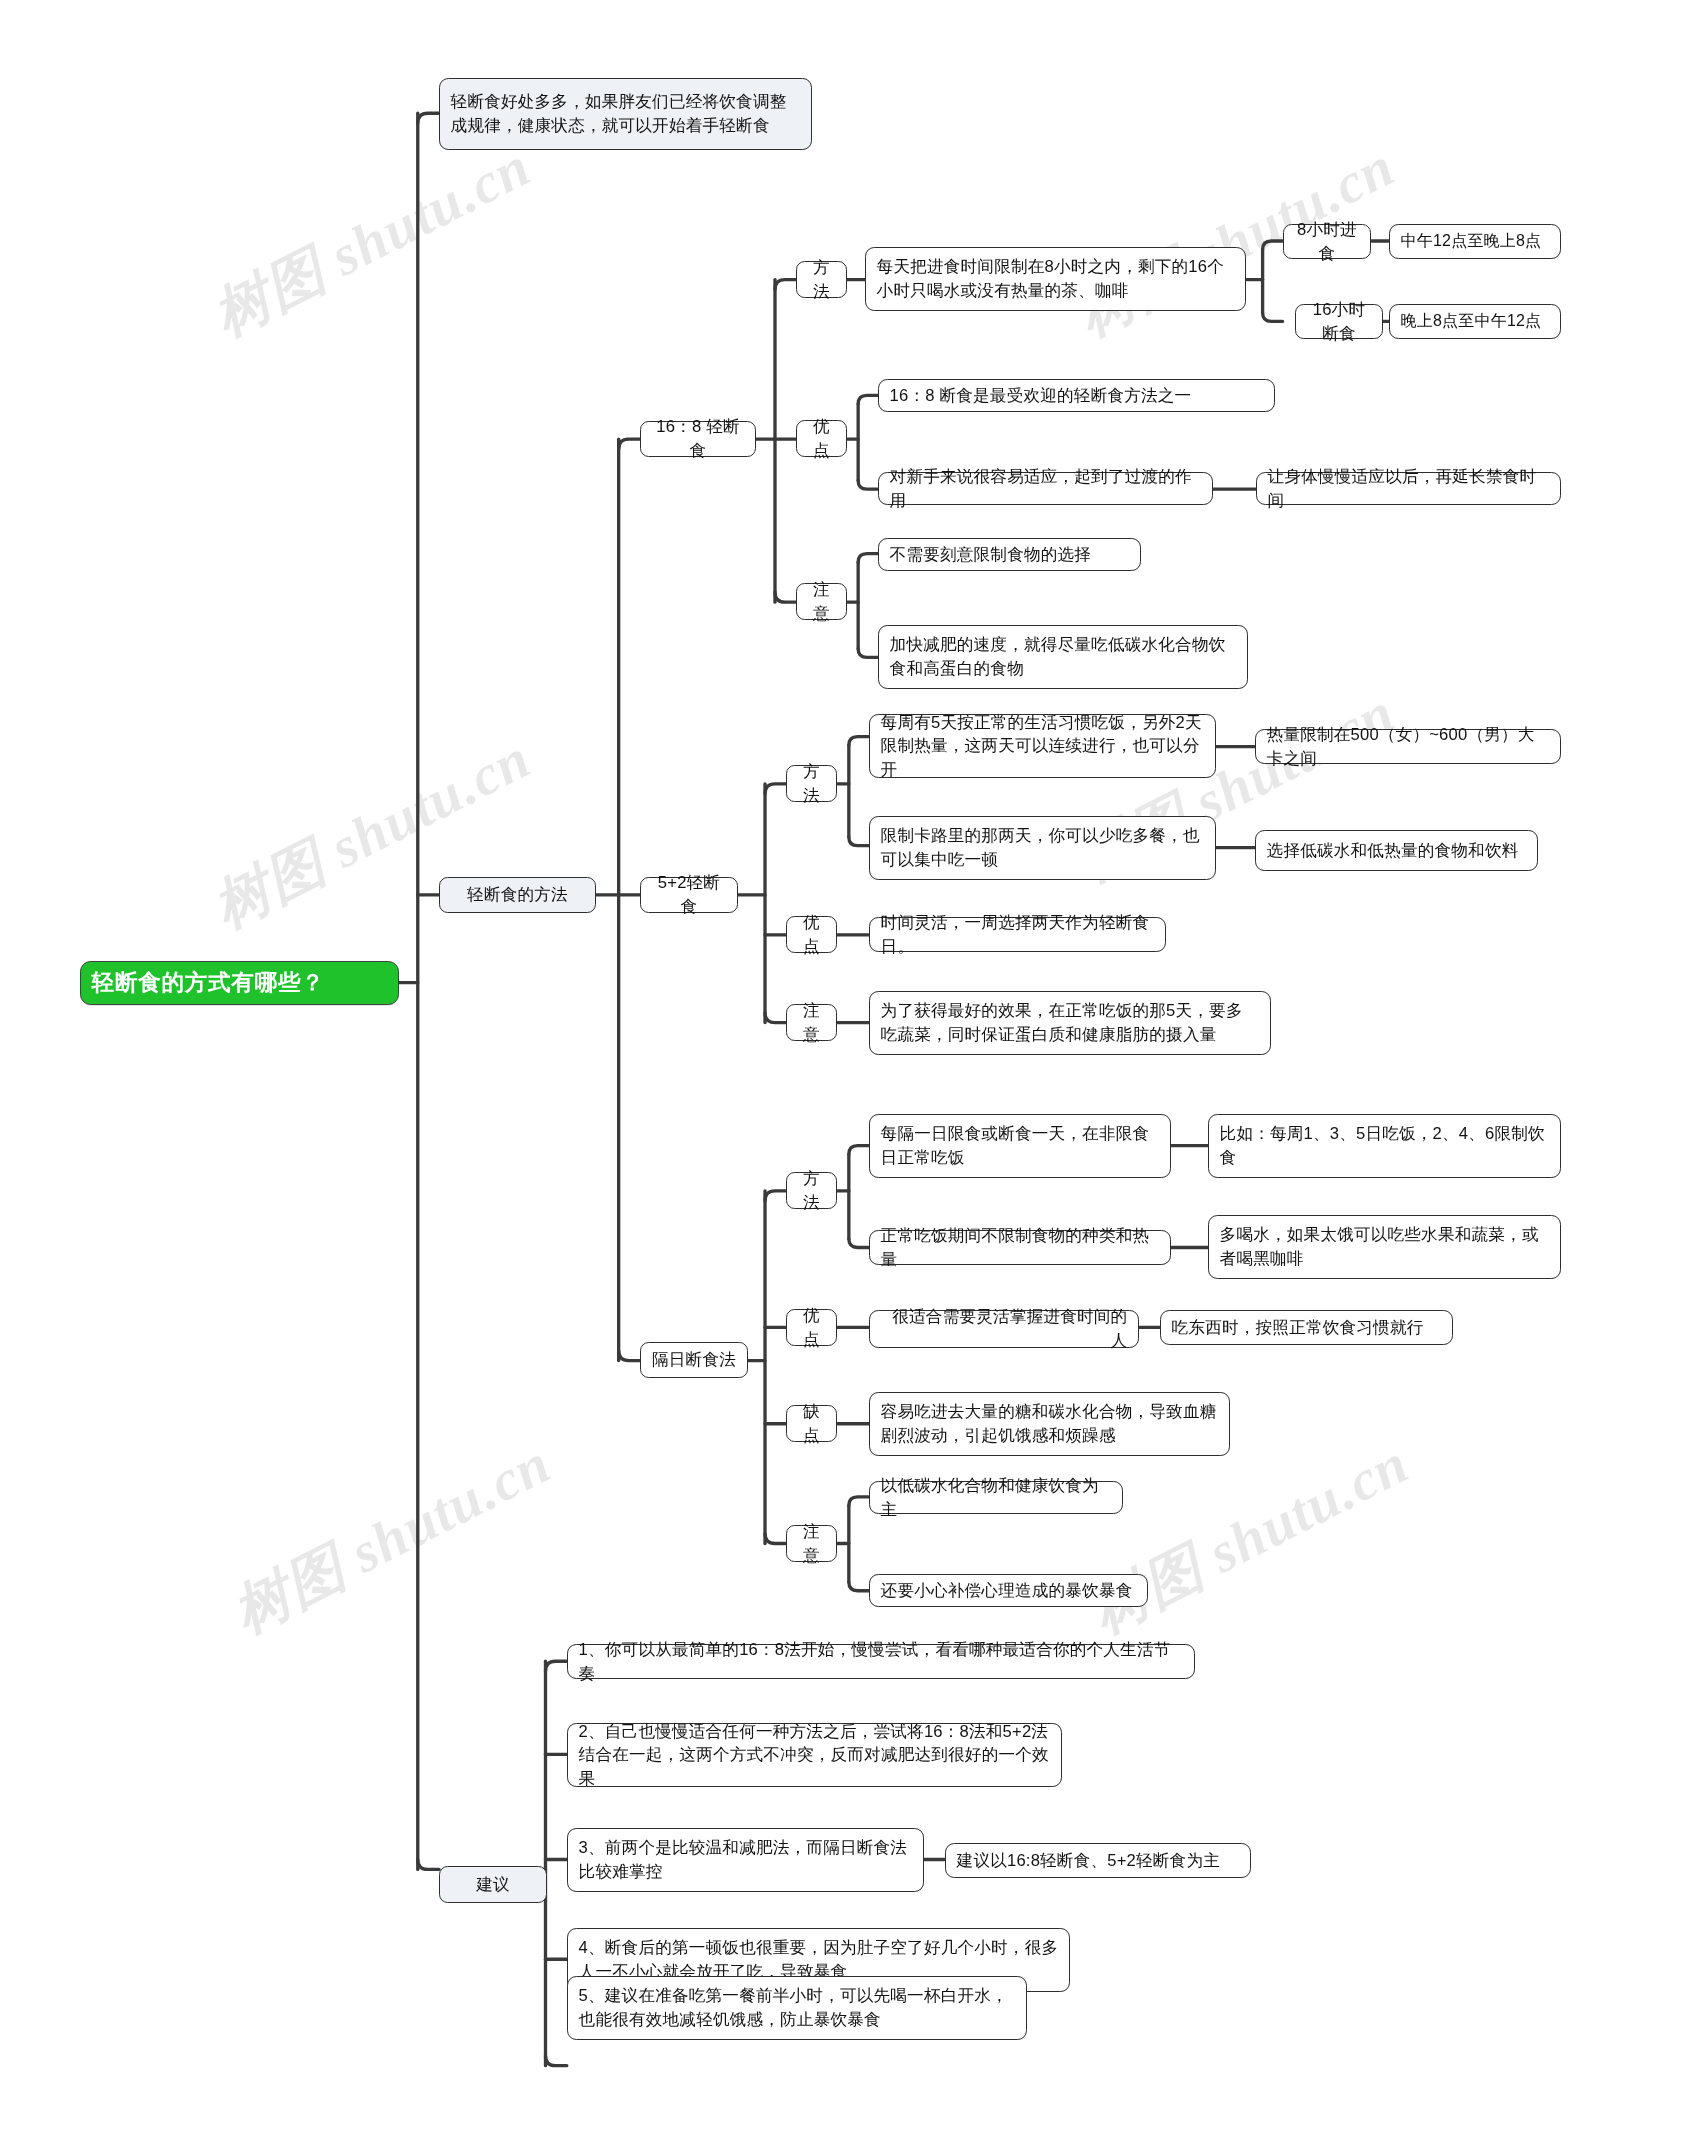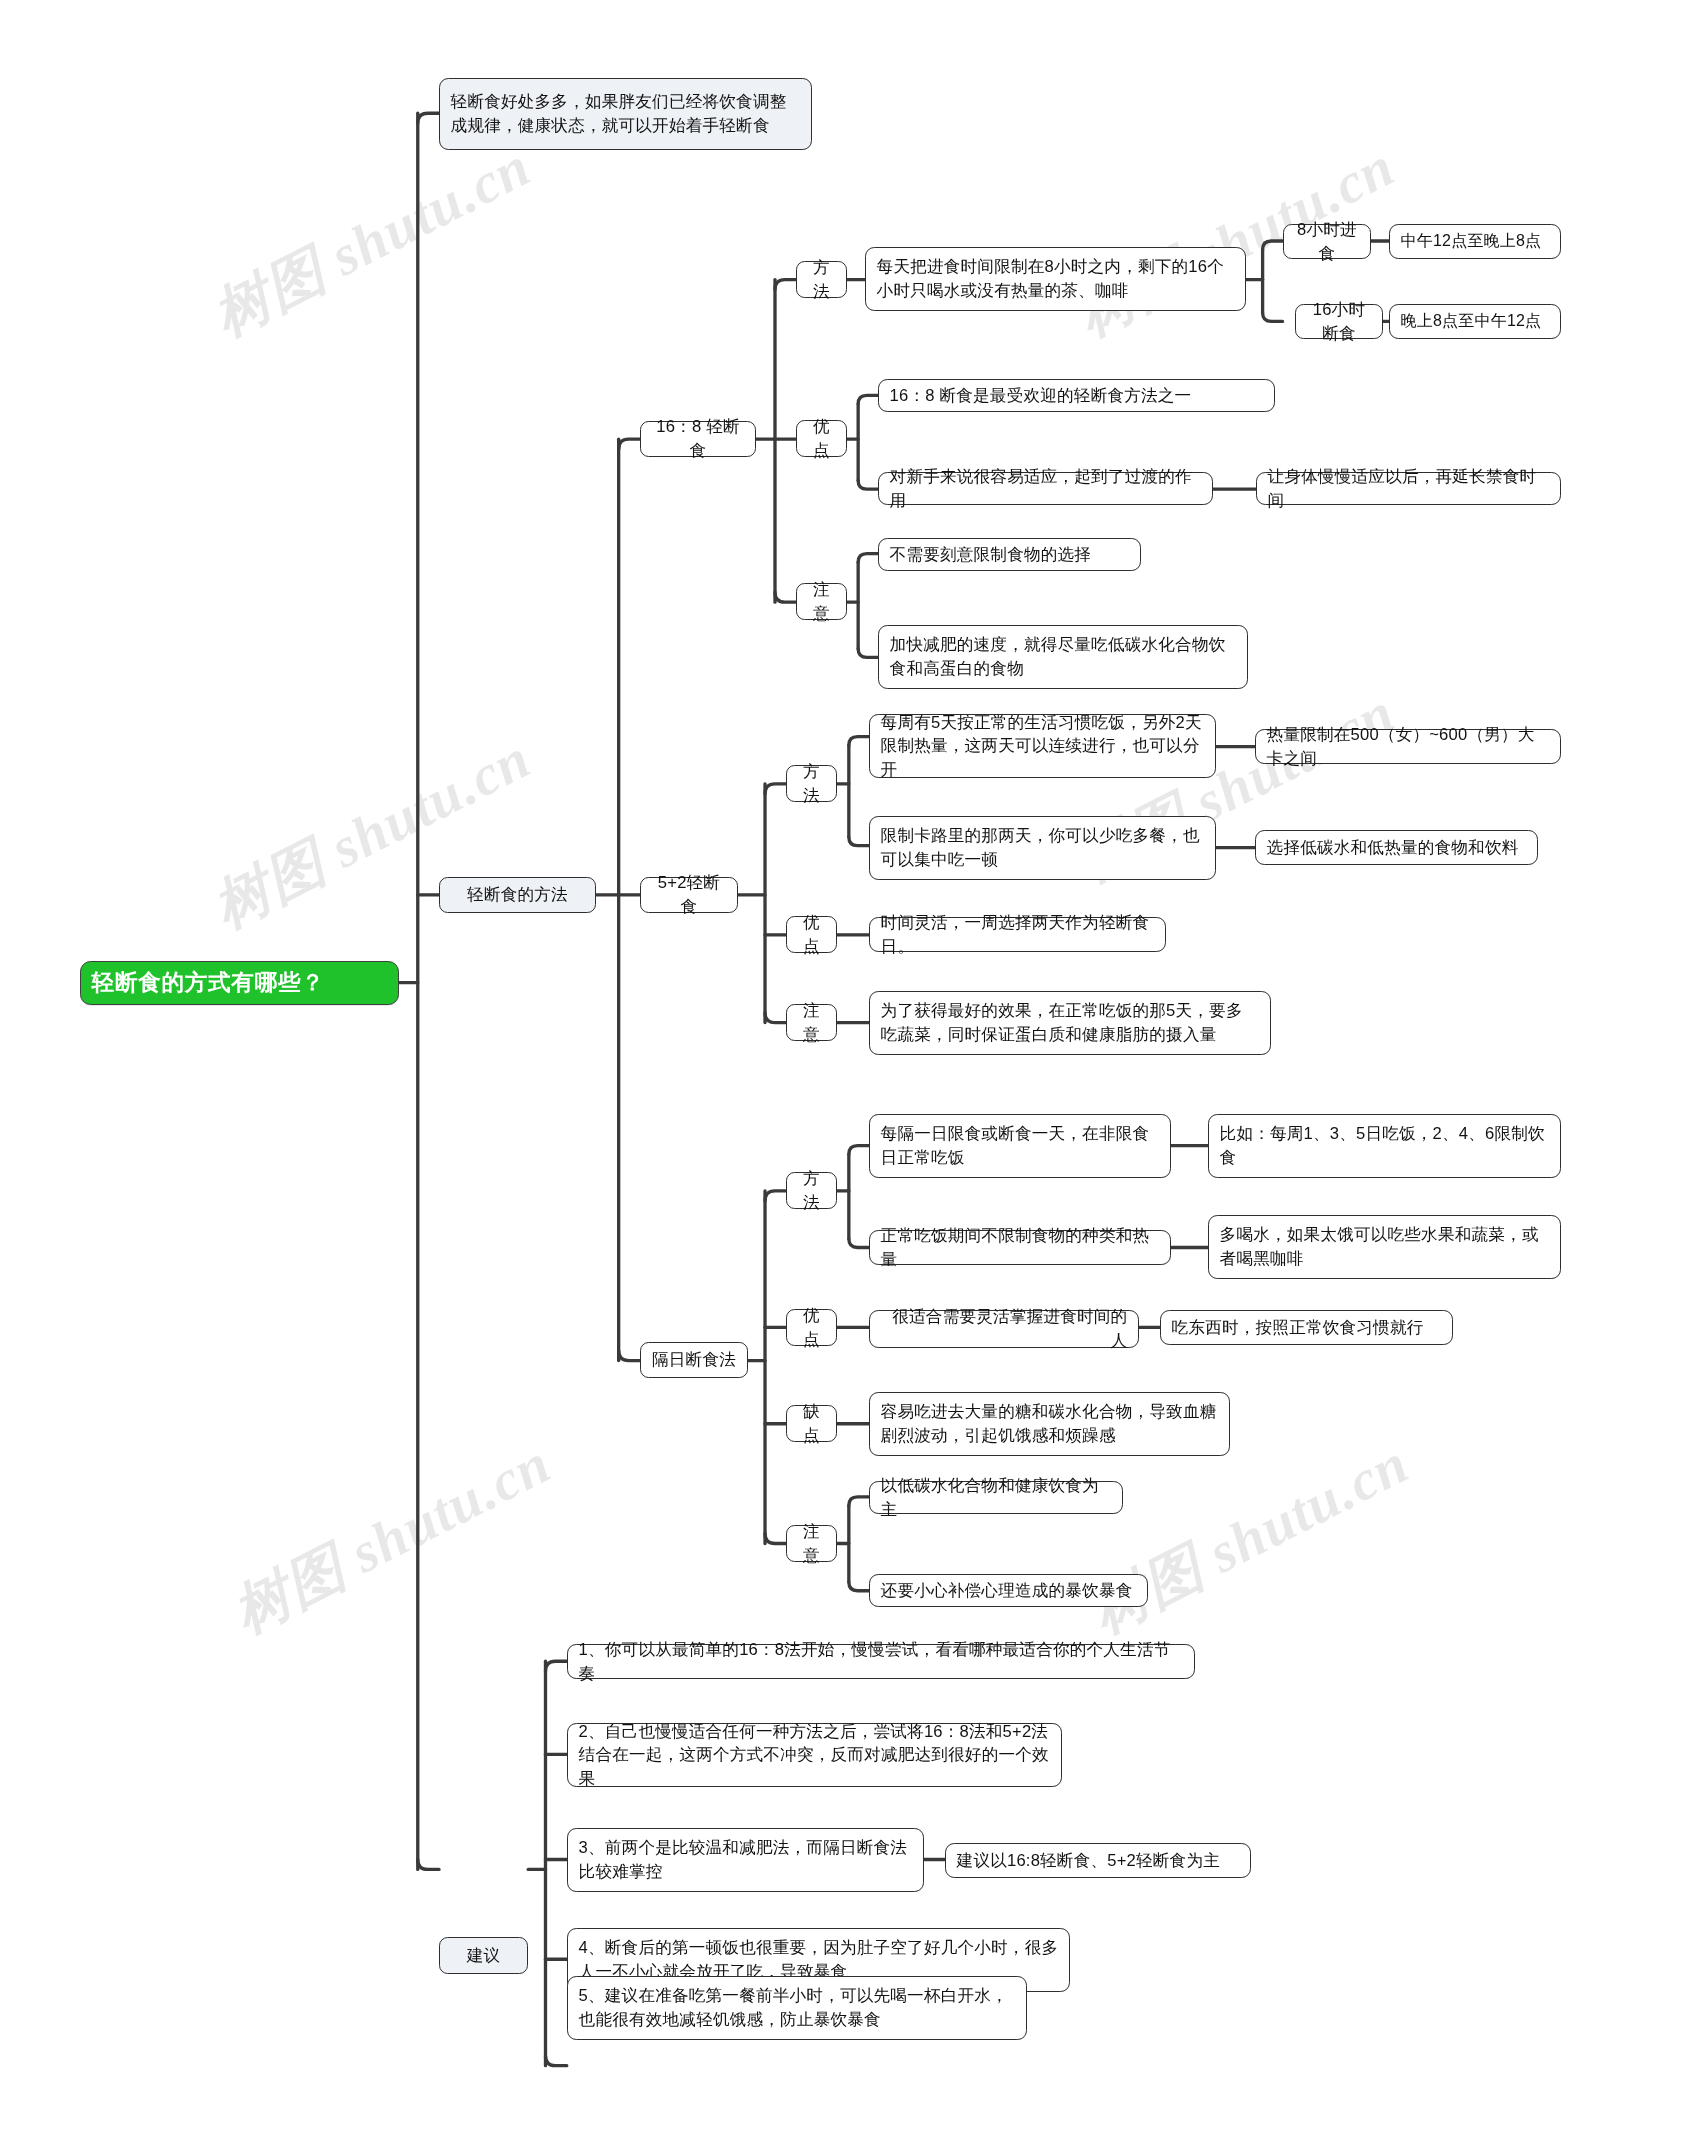--- a/index.html
+++ b/index.html
@@ -258,21 +258,21 @@
   </div>
   <div class="node" style="left:869px; top:714px; width:347px; height:64px;">
     <span class="txt">每周有5天按正常的生活习惯吃饭，另外2天限制热量，这两天可以连续进行，也可以分开</span>
   </div>
   <div class="node" style="left:1255px; top:729px; width:306px; height:35px;">
     <span class="txt">热量限制在500（女）~600（男）大卡之间</span>
   </div>
   <div class="node" style="left:869px; top:816px; width:347px; height:64px;">
     <span class="txt">限制卡路里的那两天，你可以少吃多餐，也可以集中吃一顿</span>
   </div>
-  <div class="node" style="left:1255px; top:830px; width:283px; height:35px;justify-content:center;">
+  <div class="node" style="left:1255px; top:830px; width:283px; height:41px;justify-content:center;">
     <span class="txt">选择低碳水和低热量的食物和饮料</span>
   </div>
 
   <div class="node lbl" style="left:786px; top:916px; width:51px; height:37px;">
     <span class="txt">优点</span>
   </div>
   <div class="node" style="left:869px; top:917px; width:297px; height:35px;">
     <span class="txt">时间灵活，一周选择两天作为轻断食日。</span>
   </div>
 
@@ -323,21 +323,21 @@
   <div class="node lbl" style="left:786px; top:1525px; width:51px; height:37px;">
     <span class="txt">注意</span>
   </div>
   <div class="node" style="left:869px; top:1481px; width:254px; height:33px;">
     <span class="txt">以低碳水化合物和健康饮食为主</span>
   </div>
   <div class="node" style="left:869px; top:1574px; width:279px; height:33px;">
     <span class="txt">还要小心补偿心理造成的暴饮暴食</span>
   </div>
 
-  <div class="node tinted lbl" style="left:439px; top:1937px; width:89px; height:37px;font-family:Liberation Serif, serif;">
+  <div class="node tinted lbl" style="left:439px; top:1866px; width:108px; height:37px;font-family:Liberation Serif, serif;">
     <span class="txt">建议</span>
   </div>
 
   <div class="node" style="left:567px; top:1644px; width:628px; height:35px;">
     <span class="txt">1、你可以从最简单的16：8法开始，慢慢尝试，看看哪种最适合你的个人生活节奏</span>
   </div>
   <div class="node" style="left:567px; top:1723px; width:495px; height:64px;">
     <span class="txt">2、自己也慢慢适合任何一种方法之后，尝试将16：8法和5+2法结合在一起，这两个方式不冲突，反而对减肥达到很好的一个效果</span>
   </div>
   <div class="node" style="left:567px; top:1828px; width:357px; height:64px;">

